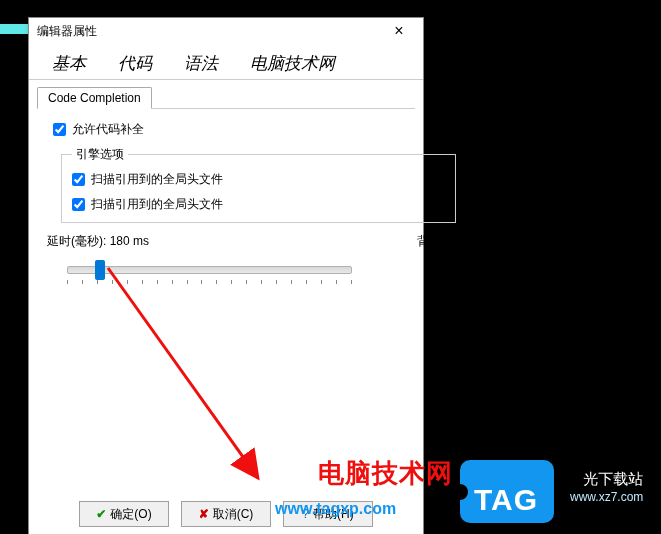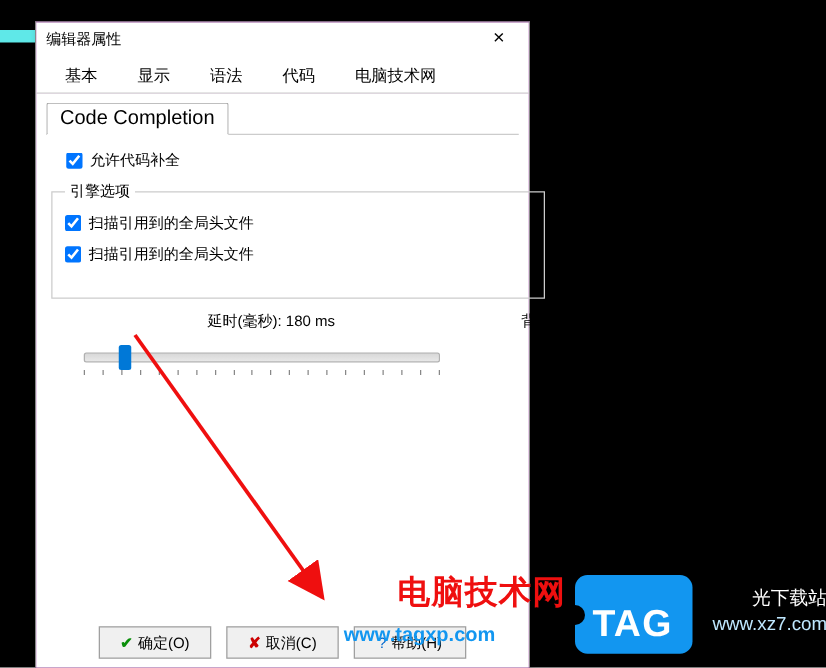--- a/index.html
+++ b/index.html
@@ -52,24 +52,25 @@
   .tabstrip {
     display: flex;
     padding: 2px 8px 0 8px;
     border-bottom: 1px solid #ccc;
     background: #fff;
   }
   .tab {
     padding: 4px 14px;
     border: 1px solid transparent;
     cursor: pointer;
-    font-size: 13px;
+    font-size: 17px;
     margin-right: 2px;
     position: relative;
     top: 1px;
+    font-style: italic;
   }
   .tab.active {
     border: 1px solid #aaa;
     border-bottom: 1px solid #fff;
     background: #fff;
     border-radius: 2px 2px 0 0;
   }
   .content-area {
     flex: 1;
     padding: 6px 8px 8px 8px;
@@ -80,51 +81,51 @@
   .subtabstrip {
     display: flex;
     border-bottom: 1px solid #ccc;
     margin-bottom: 10px;
   }
   .subtab {
     padding: 3px 10px;
     border: 1px solid #aaa;
     border-bottom: none;
     cursor: pointer;
-    font-size: 16px;
+    font-size: 12px;
     margin-right: 2px;
     background: #f0f0f0;
     border-radius: 2px 2px 0 0;
     position: relative;
     top: 1px;
   }
   .subtab.active {
     background: #fff;
     border-bottom: 1px solid #fff;
   }
   .checkbox-row {
     display: flex;
     align-items: center;
     margin: 2px 0 8px 16px;
     cursor: pointer;
   }
   .checkbox-row input { margin-right: 6px; }
   fieldset.engine {
-    margin: 0 0 10px 4px;
-    padding: 6px 10px 26px 10px;
+    margin: 0 0 10px 24px;
+    padding: 6px 10px 9px 10px;
     border: 1px solid #ccc;
     width: 395px;
   }
   fieldset.engine legend { padding: 0 4px; font-size: 12px; }
   .columns {
     display: flex;
     margin-left: 10px;
     gap: 30px;
   }
-  .left-col { flex: 0 0 340px; text-align: center; }
+  .left-col { flex: 0 0 340px; }
   .right-col { flex: 0 0 110px; }
   .delay-label { margin-bottom: 6px; }
   .slider-wrap {
     margin: 10px 0 0 20px;
     width: 285px;
     height: 28px;
     position: relative;
   }
   .slider-track {
     position: absolute;
@@ -261,21 +262,21 @@
   .watermark-dl {
     position: absolute;
     left: 570px;
     top: 468px;
     color: #fff;
     font-size: 15px;
     font-weight: 400;
     text-align: right;
     line-height: 1.4;
   }
-  .watermark-dl .small { font-size: 15px; color: #bfe8ff; }
+  .watermark-dl .small { font-size: 12px; color: #bfe8ff; }
   .check-icon {
     color: #0a8f0a;
     font-weight: bold;
   }
   .x-icon {
     color: #c00;
     font-weight: bold;
   }
 </style>
 </head>
@@ -286,23 +287,22 @@
 <div class="dialog">
   <div class="titlebar">
     <span class="titlebar-text">编辑器属性</span>
     <div class="close-btn">
       <span>×</span>
     </div>
   </div>
 
   <div class="tabstrip">
     <div class="tab">基本</div>
-    <div class="tab">显示</div>
+    <div class="tab">代码</div>
     <div class="tab">语法</div>
-    <div class="tab">代码</div>
     <div class="tab">电脑技术网</div>
   </div>
 
   <div class="content-area">
     <div class="subtabstrip">
       <div class="subtab active">Code Completion</div>
     </div>
 
     <label class="checkbox-row">
       <input type="checkbox" checked="" style="">

